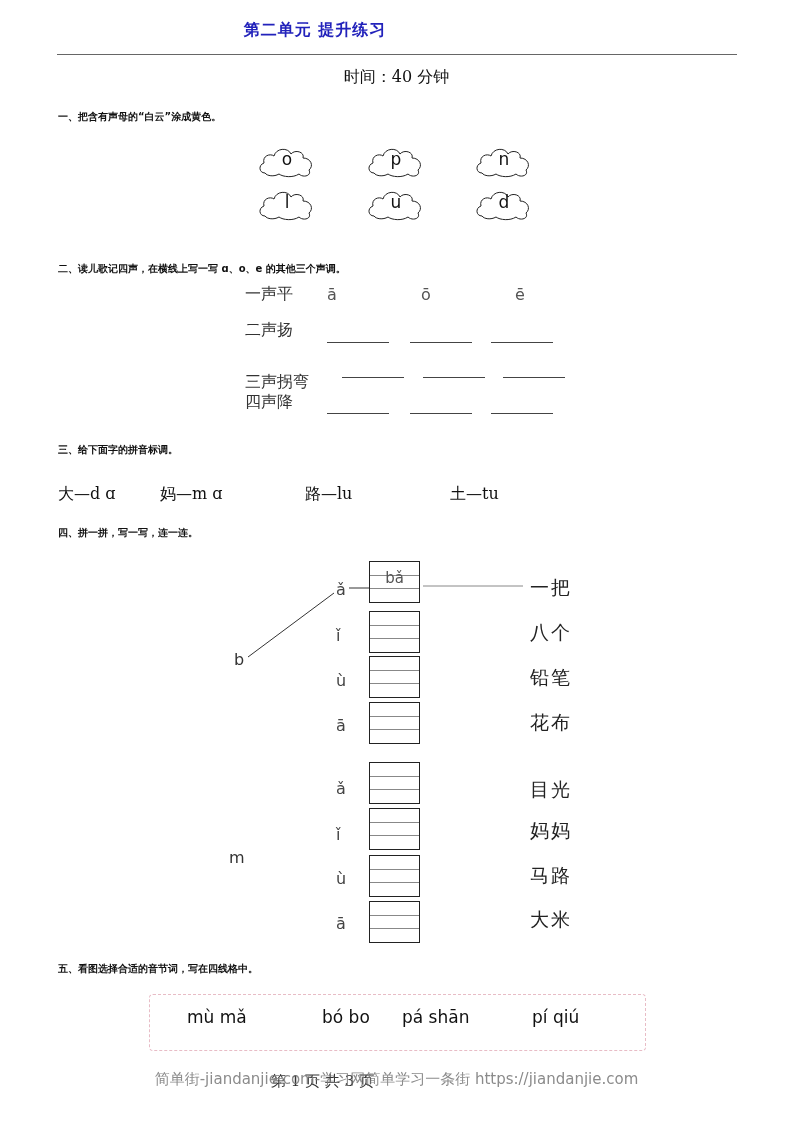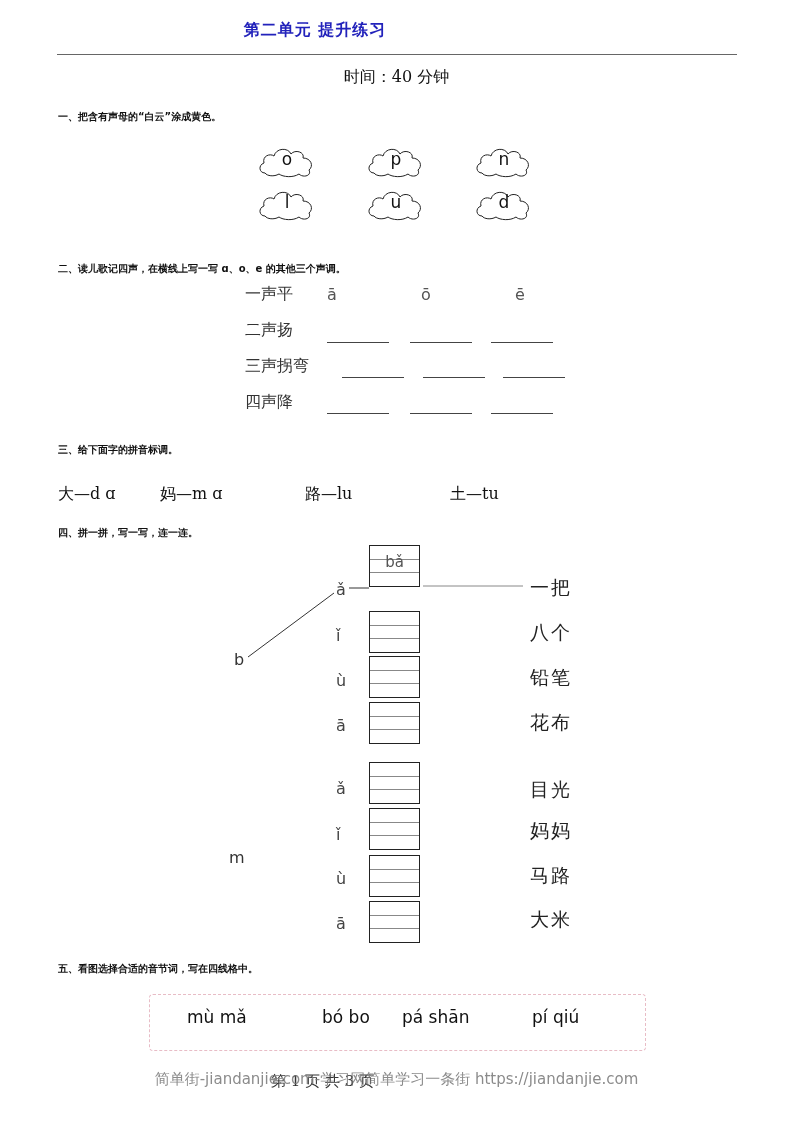--- a/index.html
+++ b/index.html
@@ -81,21 +81,21 @@
 <div class="abs tone-label" style="left:245px;top:284px;">一声平</div>
 <div class="abs pinyin" style="left:327px;top:285px;">ā</div>
 <div class="abs pinyin" style="left:421px;top:285px;">ō</div>
 <div class="abs pinyin" style="left:515px;top:285px;">ē</div>
 
 <div class="abs tone-label" style="left:245px;top:320px;">二声扬</div>
 <div class="abs blank" style="left:327px;top:342px;"></div>
 <div class="abs blank" style="left:410px;top:342px;"></div>
 <div class="abs blank" style="left:491px;top:342px;"></div>
 
-<div class="abs tone-label" style="left:245px;top:356px;">三声拐弯</div>
+<div class="abs tone-label" style="left:245px;top:372px;">三声拐弯</div>
 <div class="abs blank" style="left:342px;top:377px;"></div>
 <div class="abs blank" style="left:423px;top:377px;"></div>
 <div class="abs blank" style="left:503px;top:377px;"></div>
 
 <div class="abs tone-label" style="left:245px;top:392px;">四声降</div>
 <div class="abs blank" style="left:327px;top:413px;"></div>
 <div class="abs blank" style="left:410px;top:413px;"></div>
 <div class="abs blank" style="left:491px;top:413px;"></div>
 
 <div class="abs q" style="top:443px;">三、给下面字的拼音标调。</div>
@@ -112,21 +112,21 @@
   <line x1="423" y1="586" x2="523" y2="586" stroke="#888" stroke-width="1"></line>
 </svg>
 
 <div class="abs" style="left:234px;top:650px;font-family:'DejaVu Sans',sans-serif;font-size:16px;color:#333;">b</div>
 
 <div class="abs vowel" style="top:580px;">ǎ</div>
 <div class="abs vowel" style="top:626px;">ǐ</div>
 <div class="abs vowel" style="top:671px;">ù</div>
 <div class="abs vowel" style="top:716px;">ā</div>
 
-<div class="abs box" style="top:545px;">
+<div class="abs box" style="top:561px;">
     <div class="l1"></div>
     <div class="l2"></div>
     <div class="txt">bǎ</div>
   </div>
 <div class="abs box" style="top:611px;">
     <div class="l1"></div>
     <div class="l2"></div>
   </div>
 <div class="abs box" style="top:656px;">
     <div class="l1"></div>

